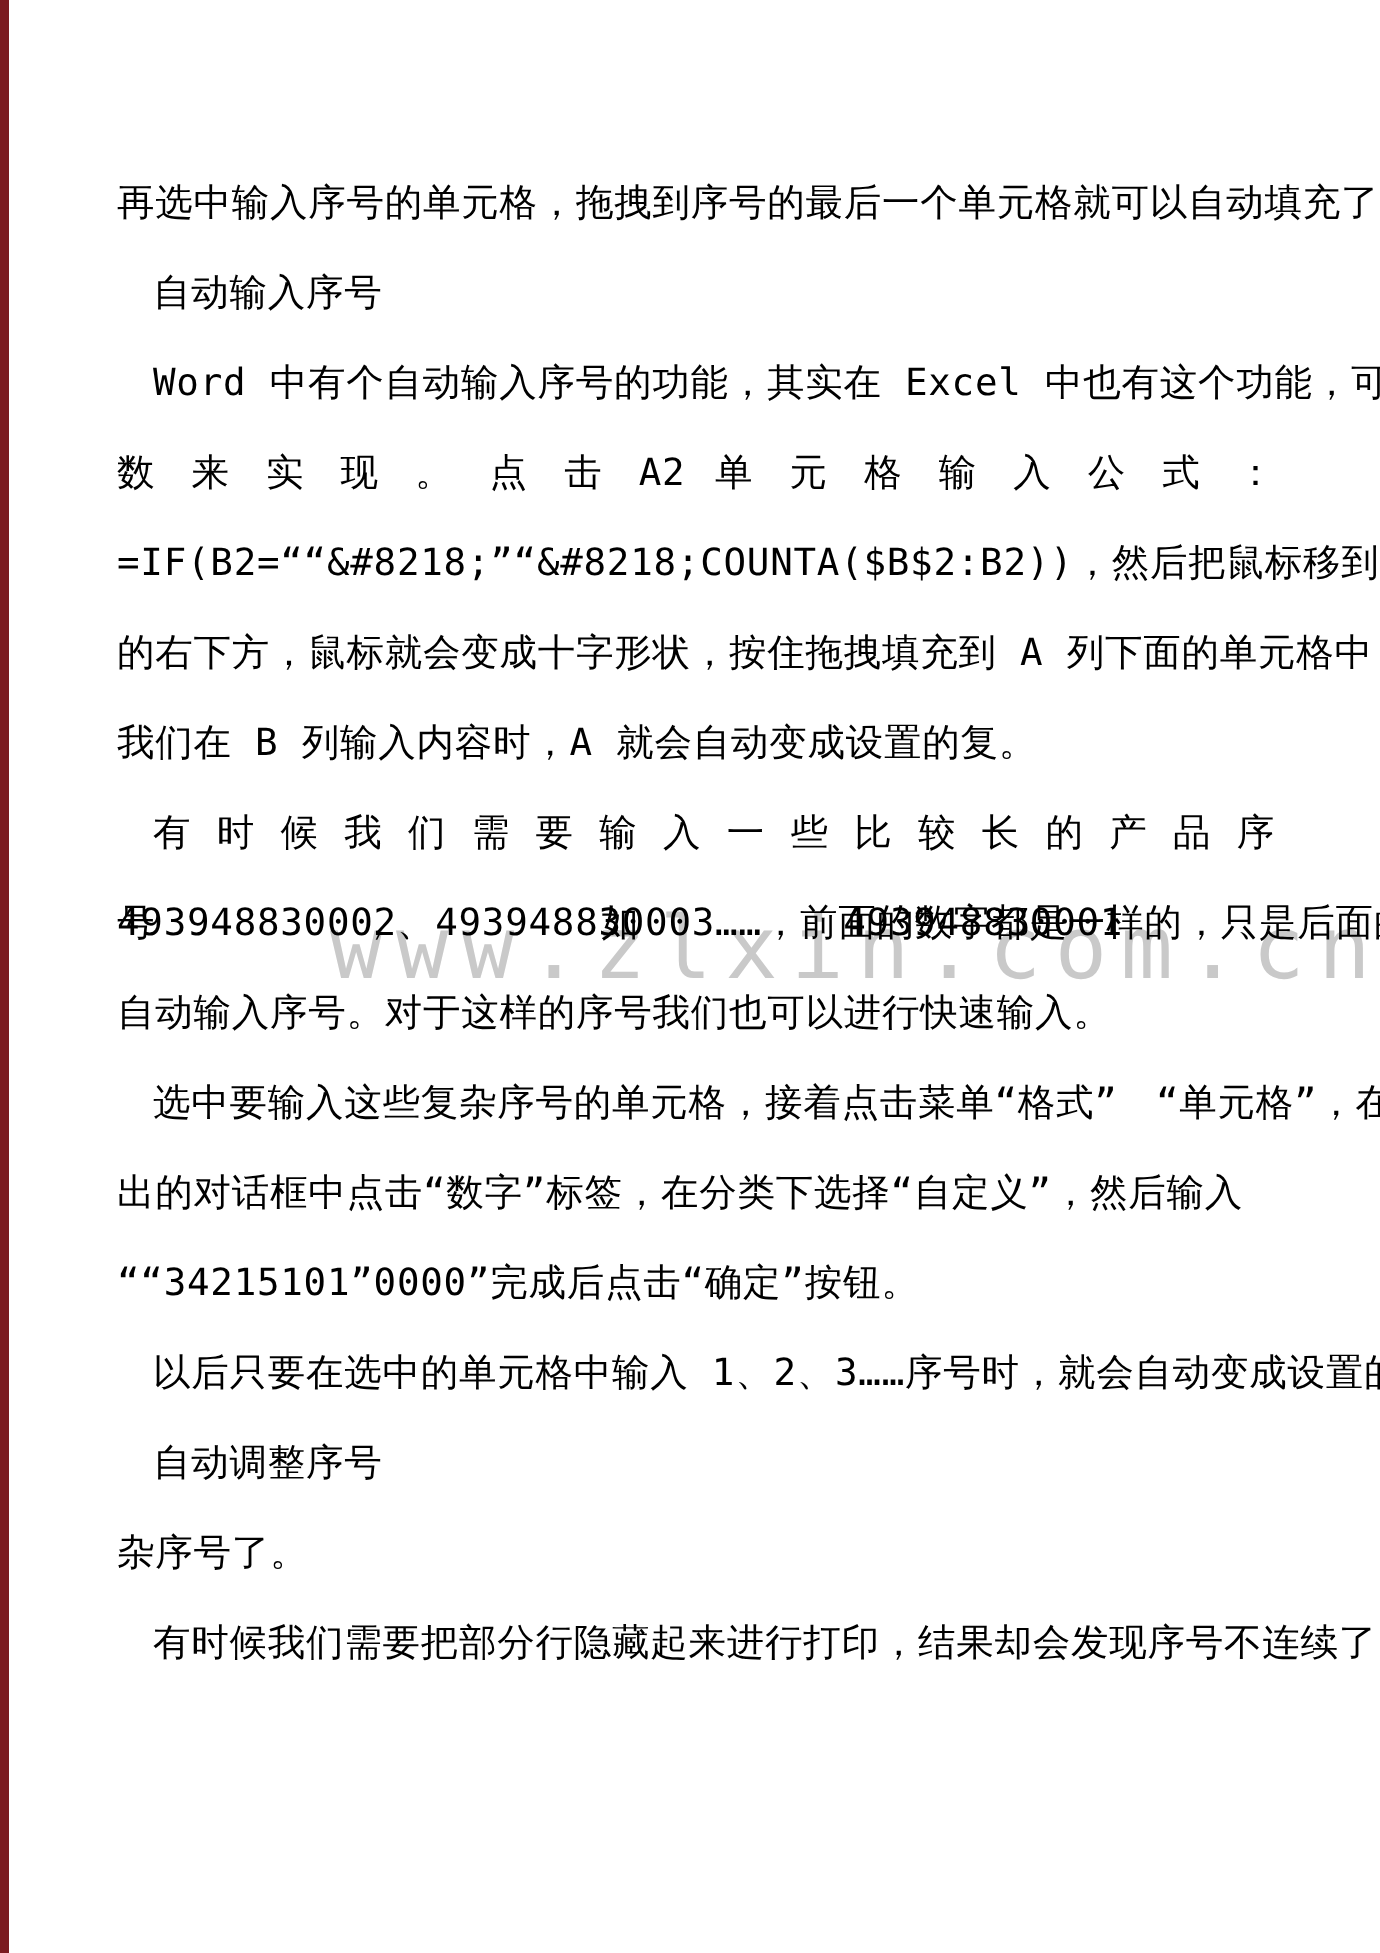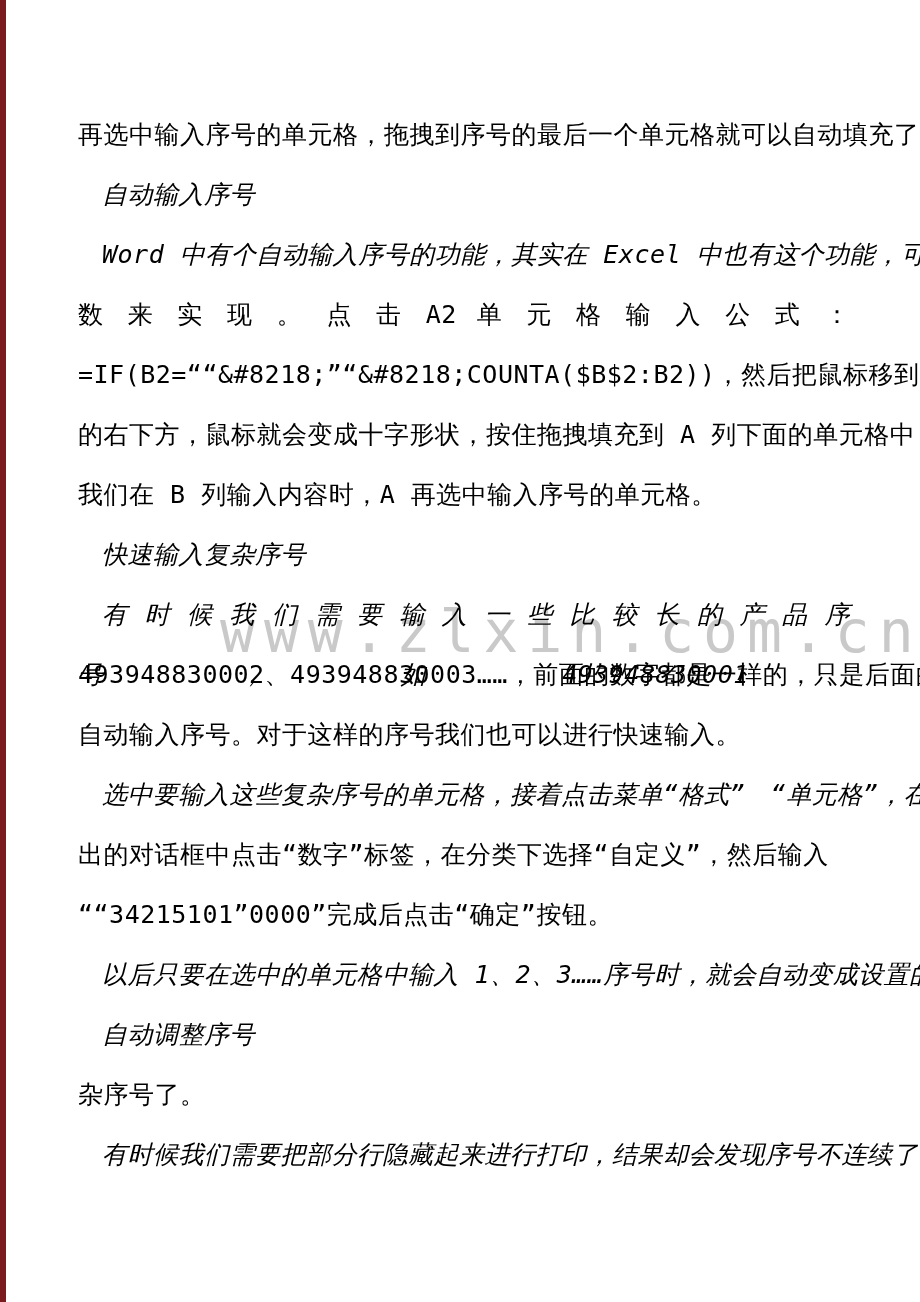--- a/index.html
+++ b/index.html
@@ -44,21 +44,20 @@
     font-size: 25px;
   }
   .line {
     height: 60px;
     line-height: 60px;
     white-space: nowrap;
     letter-spacing: 0.5px;
   }
   .line.indent {
     text-indent: 24px;
-    font-style: italic;
   }
   .line.justify {
     white-space: normal;
     text-align: justify;
     text-align-last: justify;
     word-break: keep-all;
   }
 </style>
 </head>
 <body>
@@ -66,22 +65,21 @@
 <div class="page">
   <div class="accent-bar" style="background: rgb(123, 27, 32);"></div>
   <div class="watermark" style="color: rgb(201, 201, 201);">www.zlxin.com.cn</div>
   <main class="content" style="color: rgb(0, 0, 0);">
       <div class="line">再选中输入序号的单元格，拖拽到序号的最后一个单元格就可以自动填充了。</div>
       <div class="line indent">自动输入序号</div>
       <div class="line indent">Word 中有个自动输入序号的功能，其实在 Excel 中也有这个功能，可以使用函</div>
       <div class="line justify">数 来 实 现 。 点 击 A2 单 元 格 输 入 公 式 ：</div>
       <div class="line">=IF(B2=““&amp;#8218;”“&amp;#8218;COUNTA($B$2:B2))，然后把鼠标移到 A2 单元格</div>
       <div class="line">的右下方，鼠标就会变成十字形状，按住拖拽填充到 A 列下面的单元格中，这样</div>
-      <div class="line">我们在 B 列输入内容时，A 再选中输入序号的单元格。</div>
-      <div class="line indent">快速输入复杂序号</div>
+      <div class="line">我们在 B 列输入内容时，A 就会自动变成设置的复。</div>
       <div class="line indent justify">有 时 候 我 们 需 要 输 入 一 些 比 较 长 的 产 品 序 号 ， 如 493948830001 、</div>
       <div class="line">493948830002、493948830003……，前面的数字都是一样的，只是后面的按照序</div>
       <div class="line">自动输入序号。对于这样的序号我们也可以进行快速输入。</div>
       <div class="line indent">选中要输入这些复杂序号的单元格，接着点击菜单“格式”　“单元格”，在弹</div>
       <div class="line">出的对话框中点击“数字”标签，在分类下选择“自定义”，然后输入</div>
       <div class="line">““34215101”0000”完成后点击“确定”按钮。</div>
       <div class="line indent">以后只要在选中的单元格中输入 1、2、3……序号时，就会自动变成设置的复</div>
       <div class="line indent">自动调整序号</div>
       <div class="line">杂序号了。</div>
       <div class="line indent">有时候我们需要把部分行隐藏起来进行打印，结果却会发现序号不连续了，这</div>

